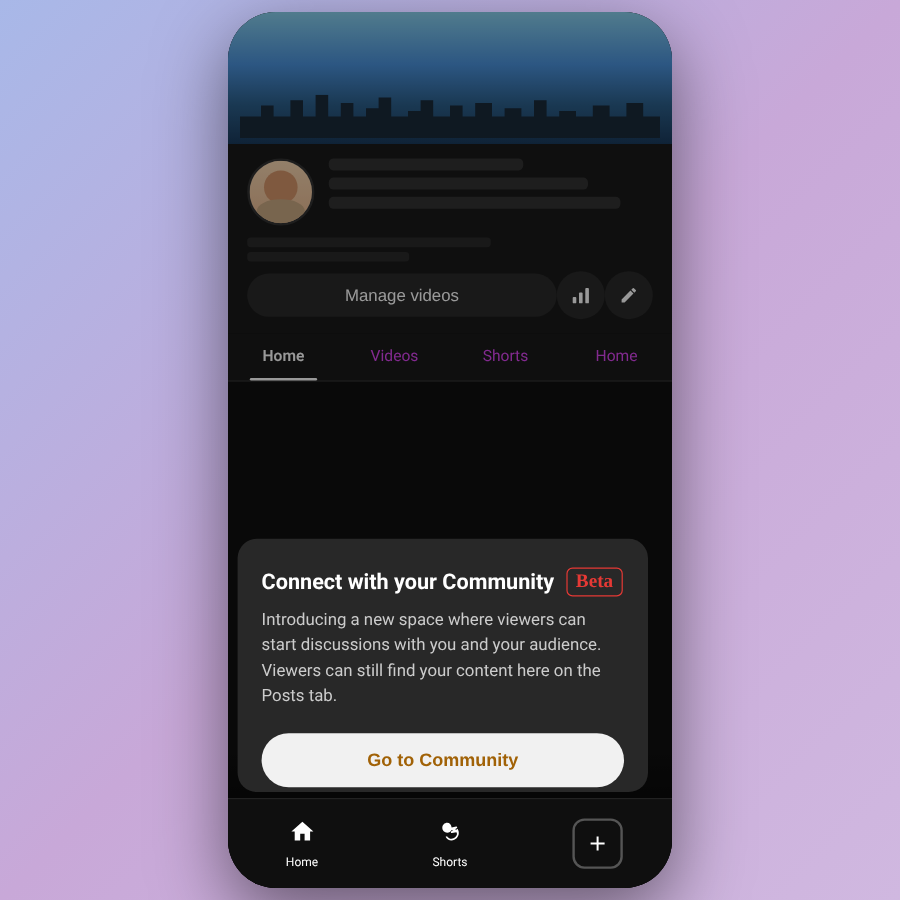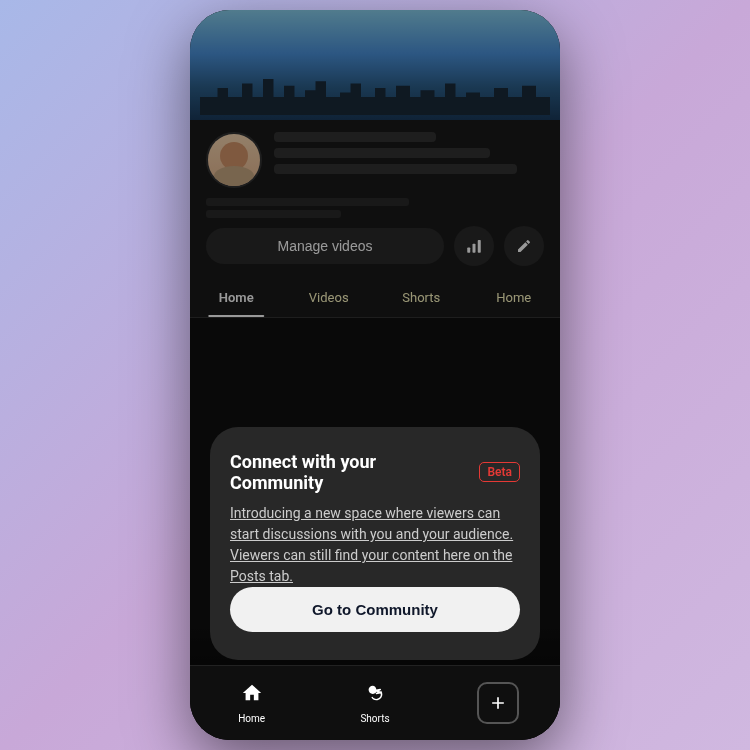--- a/index.html
+++ b/index.html
@@ -141,21 +141,20 @@
       background: #2a2a2a;
       border-radius: 3px;
     }
 
     .stat-line.w60 { width: 60%; }
     .stat-line.w40 { width: 40%; }
 
     
     .action-row {
       display: flex;
-      gap: 10px;
       align-items: center;
       margin-top: 6px;
     }
 
     .manage-btn {
       flex: 1;
       background: #2a2a2a;
       border: none;
       border-radius: 20px;
       padding: 10px 16px;
@@ -185,21 +184,21 @@
       background: #1a1a1a;
       border-bottom: 1px solid #333;
       flex-shrink: 0;
     }
 
     .tab {
       flex: 1;
       padding: 12px 4px;
       text-align: center;
       font-size: 13px;
-      color: #fef9c3;
+      color: #d946ef;
       cursor: pointer;
       position: relative;
     }
 
     .tab.active {
       color: #fff;
       font-weight: 600;
     }
 
     .tab.active::after {
@@ -222,64 +221,65 @@
       right: 0;
       bottom: 0;
       background: rgba(0,0,0,0.4);
       z-index: 10;
     }
 
     
     .community-popup {
       position: absolute;
       bottom: 80px;
-      left: 20px;
+      left: 8px;
       right: 20px;
       background: #282828;
-      border-radius: 28px;
-      padding: 24px 20px 28px;
+      border-radius: 16px;
+      padding: 24px 20px 4px;
       z-index: 20;
     }
 
     .popup-title {
       font-size: 18px;
       font-weight: 700;
       color: #fff;
       margin-bottom: 10px;
       display: flex;
       align-items: center;
       gap: 10px;
     }
 
     .beta-badge {
       background: transparent;
       border: 1.5px solid #e53935;
       color: #e53935;
-      font-size: 12px;
+      font-size: 16px;
       font-weight: 600;
       padding: 2px 7px;
       border-radius: 5px;
+      font-family: Liberation Serif, serif;
     }
 
     .popup-desc {
       font-size: 14px;
       color: #ccc;
       line-height: 1.5;
-      text-decoration: underline;
+      margin-bottom: 20px;
     }
 
     .goto-btn {
       width: 100%;
       background: #f1f1f1;
       border: none;
       border-radius: 24px;
       padding: 14px;
       font-size: 15px;
       font-weight: 600;
-      color: #0f172a;
+      color: #a16207;
       cursor: pointer;
     }
 
     
     .bottom-nav {
       position: absolute;
       bottom: 0;
       left: 0;
       right: 0;
       height: 75px;

